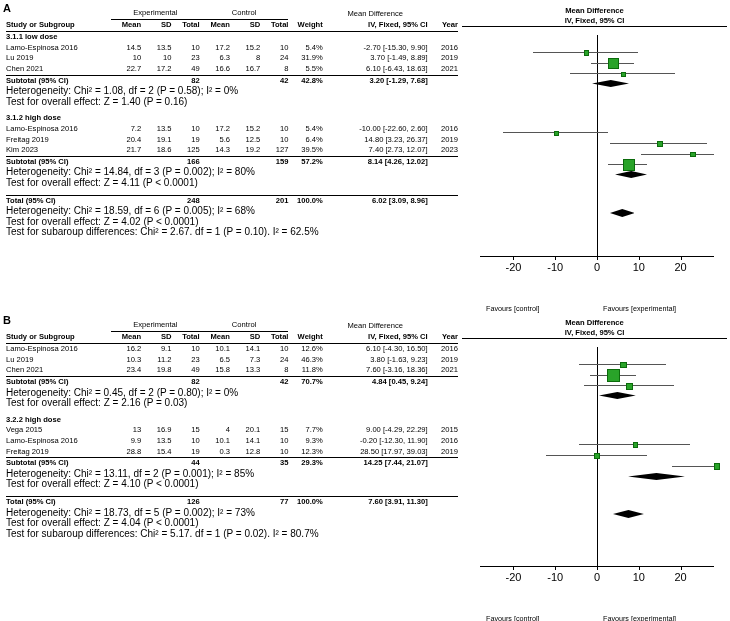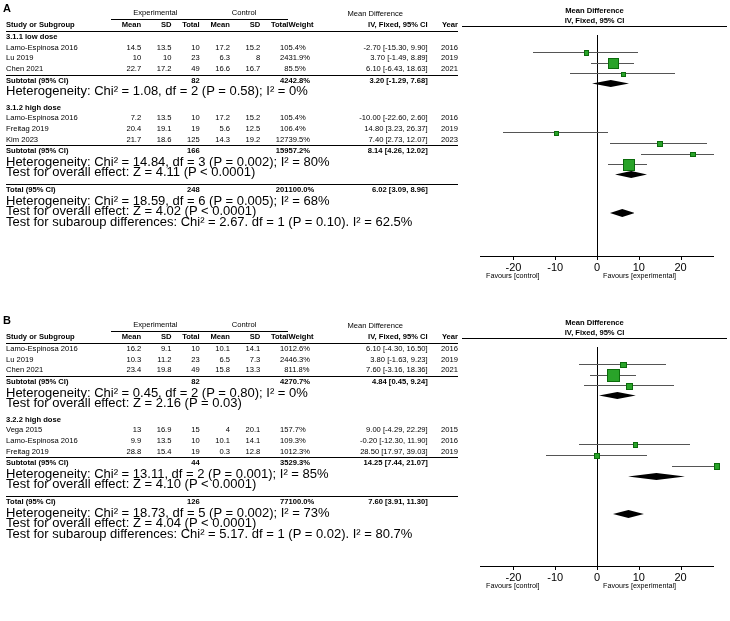--- a/index.html
+++ b/index.html
@@ -29,28 +29,28 @@
   .tbl td,.tbl th{
     font-size:7.6px;
     padding:0;
     line-height:10.6px;
     white-space:nowrap;
     vertical-align:bottom;
   }
   .c-study{width:104px;text-align:left;}
   .c-num{width:30px;text-align:right;padding-right:3px;}
   .c-tot{width:28px;text-align:right;padding-right:3px;}
-  .c-w{width:34px;padding-right:4px;}
+  .c-w{width:34px;text-align:right;padding-right:4px;}
   .c-md{width:104px;text-align:right;padding-right:6px;}
   .c-year{width:30px;text-align:right;padding-left:4px;}
   .hdr2 td{font-weight:bold;border-bottom:1px solid #000;padding-bottom:1px;}
   .hdr1 td{font-weight:normal;text-align:center;}
   .bold td{font-weight:bold;}
   .sub td{border-top:1px solid #000;font-weight:bold;}
-  .note td{font-size:13px;}
+  .note td{font-size:10px;}
   .spacer td{height:6px;}
   .underline-exp{border-bottom:1px solid #000;}
 
   
   .plot{
     position:absolute;
     left:462px;
     width:265px;
   }
   .plot-title{
@@ -59,21 +59,21 @@
   }
   .plot-sub{
     position:absolute;top:10px;left:0;width:265px;
     text-align:center;font-size:7.6px;font-weight:bold;
     border-bottom:1px solid #000;padding-bottom:1px;
   }
   .axis-line{position:absolute;height:1px;background:#000;}
   .vline{position:absolute;width:1px;background:#000;}
   .tick{position:absolute;width:1px;height:4px;background:#000;}
   .ticklbl{position:absolute;font-size:11px;text-align:center;width:34px;}
-  .fav{position:absolute;font-size:7.2px;}
+  .fav{position:absolute;font-size:7.2px;margin-top:33px;}
   .ciline{position:absolute;height:1px;background:#555;}
   .sqr{position:absolute;background:#29a329;border:1px solid #0b6b0b;}
   .dmnd{position:absolute;}
   svg{display:block;}
 </style>
 </head>
 <body>
 
 <div class="panel" id="panelA">
   <div class="panel-letter">A</div>
@@ -147,20 +147,23 @@
             <td class="c-tot">82</td>
             <td class="c-num"></td>
             <td class="c-num"></td>
             <td class="c-tot">42</td>
             <td class="c-w">42.8%</td>
             <td class="c-md">3.20 [-1.29, 7.68]</td>
             <td class="c-year"></td>
           </tr>
           <tr class="note">
             <td colspan="10">Heterogeneity: Chi² = 1.08, df = 2 (P = 0.58); I² = 0%</td>
+          </tr>
+          <tr class="note">
+            <td colspan="10">Test for overall effect: Z = 1.40 (P = 0.16)</td>
           </tr>
           <tr class="spacer">
             <td colspan="10"></td>
           </tr>
           <tr class="bold">
             <td class="c-study">3.1.2 high dose</td>
             <td colspan="9"></td>
           </tr>
           <tr>
             <td class="c-study">Lamo-Espinosa 2016</td>

